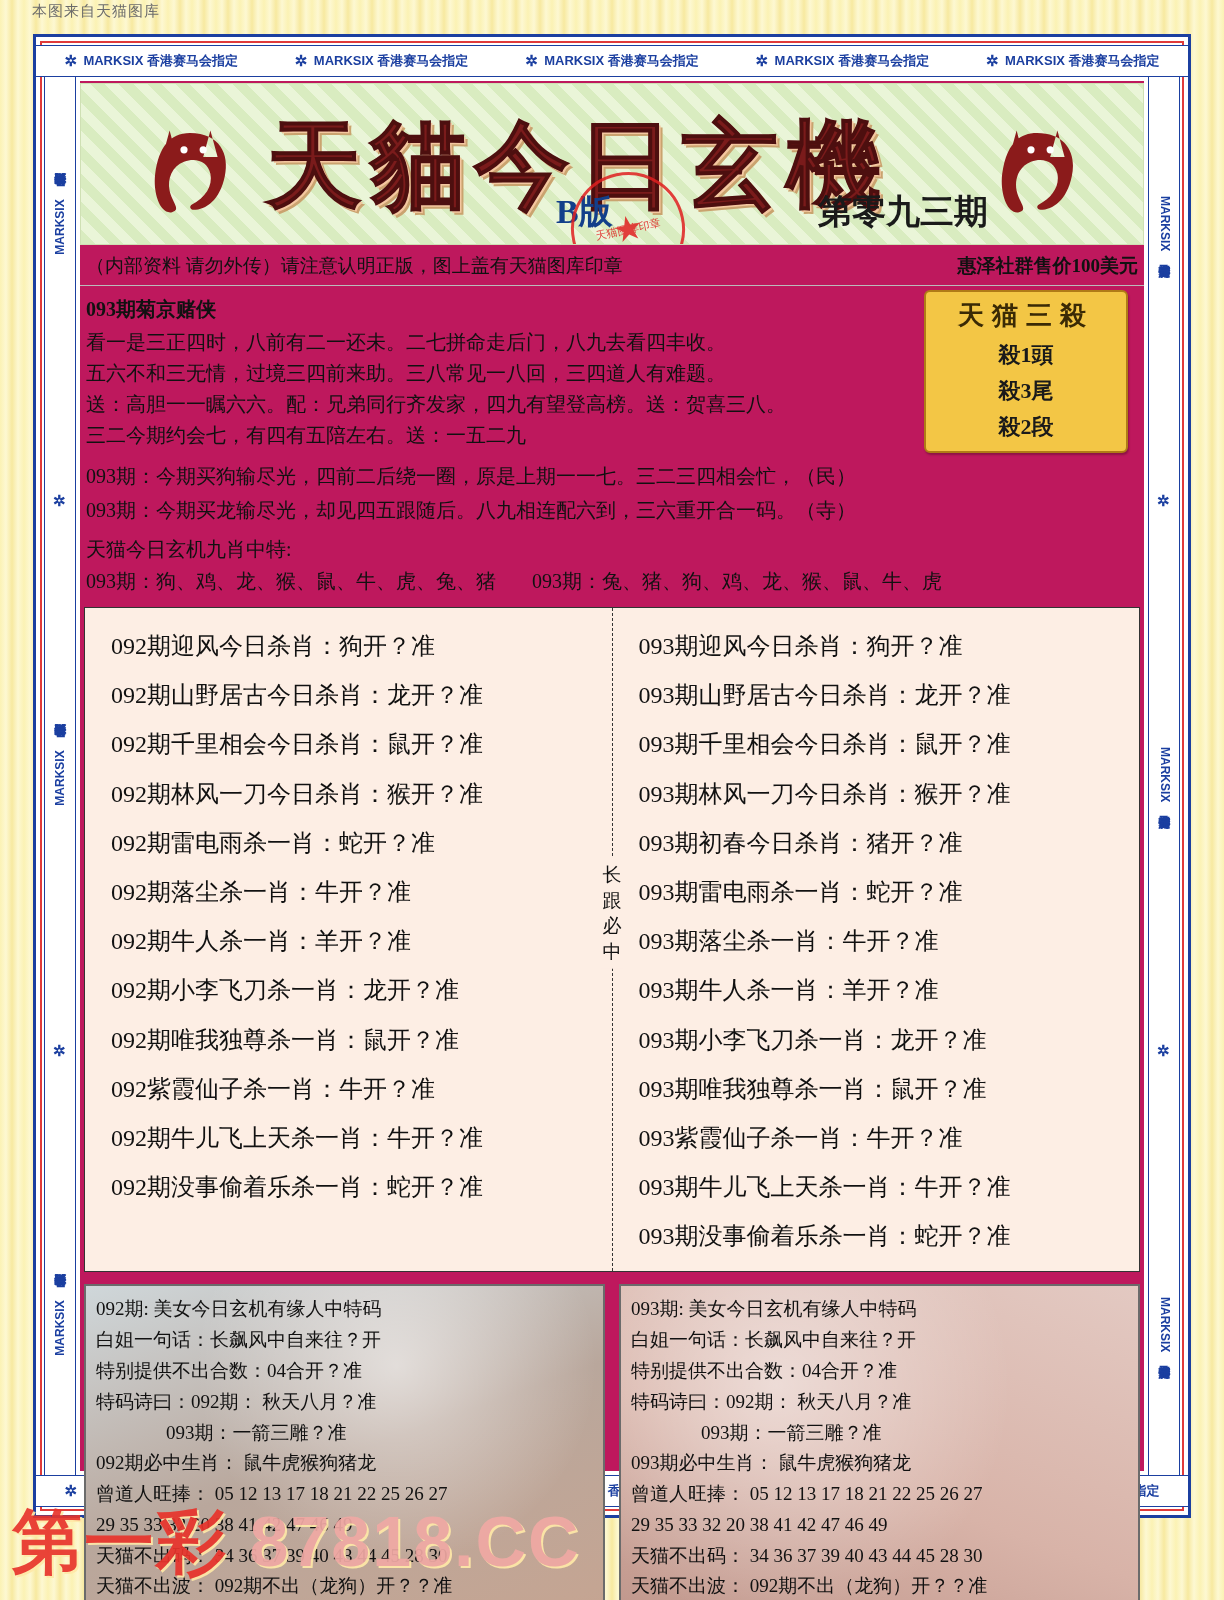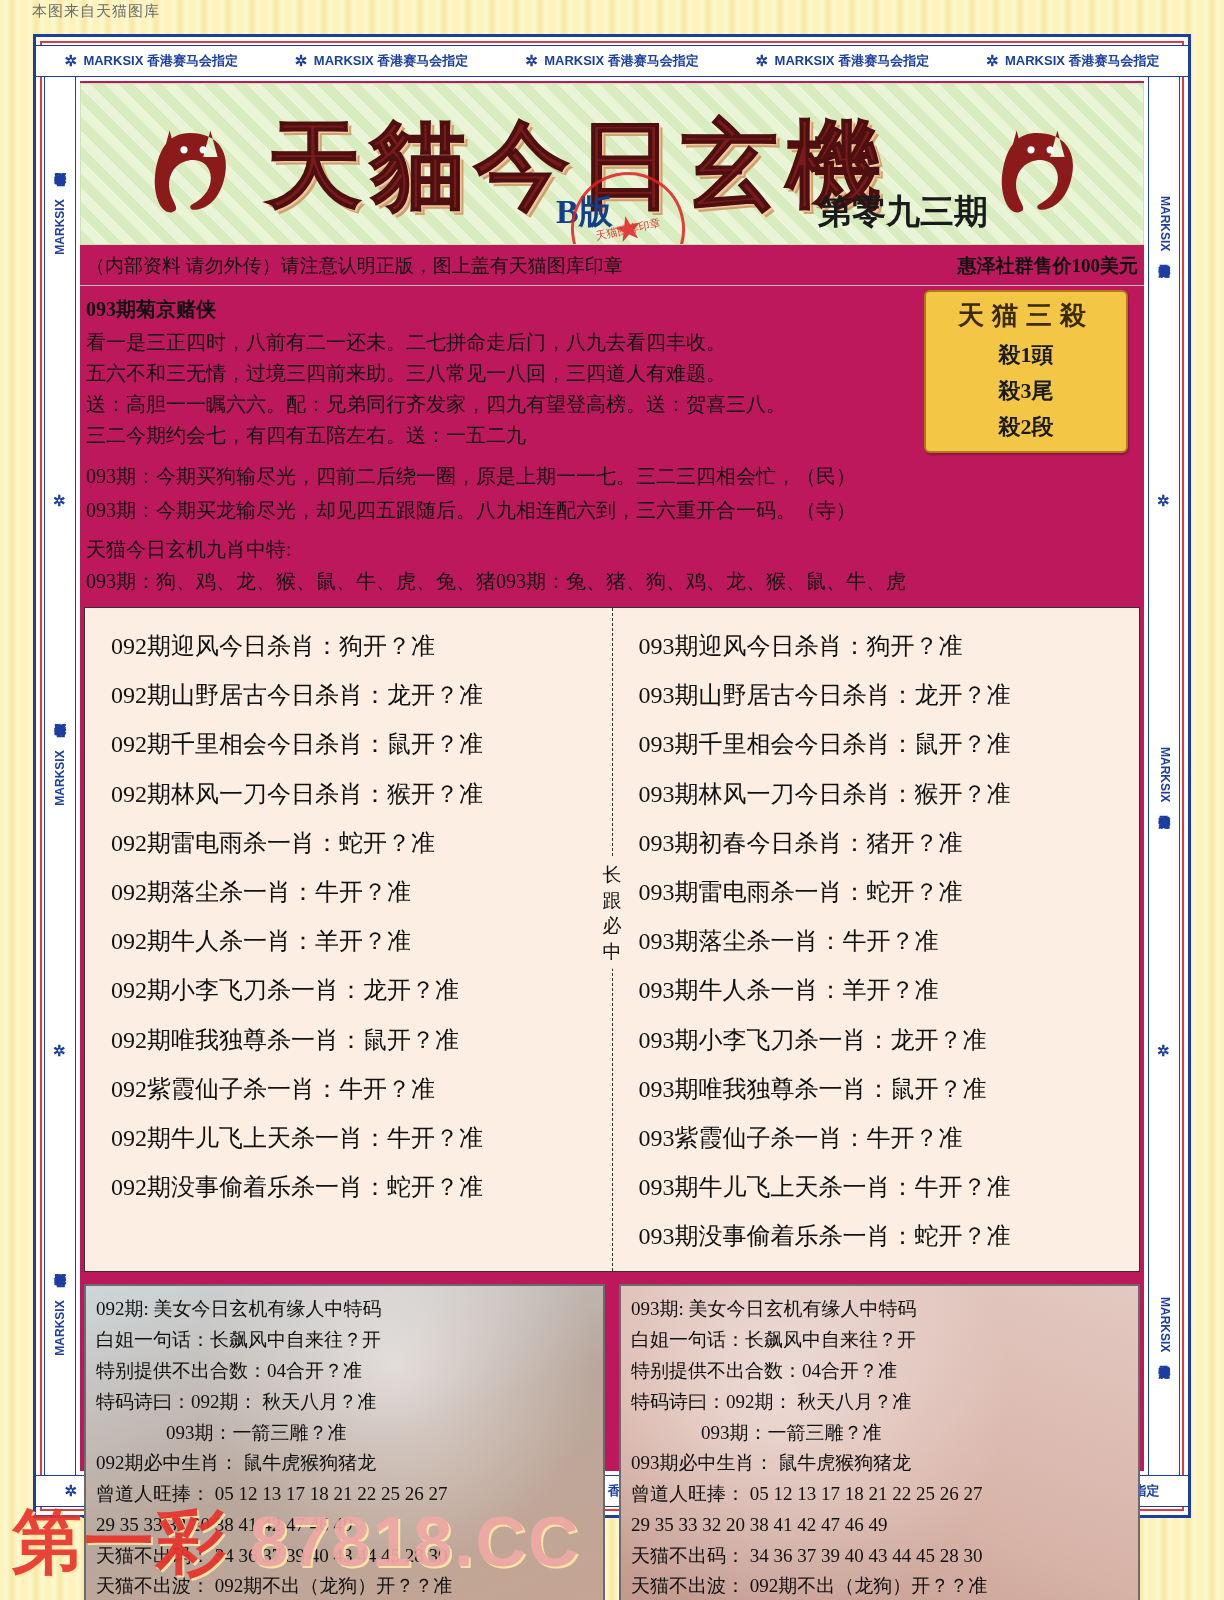--- a/index.html
+++ b/index.html
@@ -294,21 +294,21 @@
         </div>
       </div>
 
       <div class="lines2">
         <div>093期：今期买狗输尽光，四前二后绕一圈，原是上期一一七。三二三四相会忙，（民）</div>
         <div>093期：今期买龙输尽光，却见四五跟随后。八九相连配六到，三六重开合一码。（寺）</div>
       </div>
 
       <div class="zodiac">
         <div>天猫今日玄机九肖中特:</div>
-        <div style="display:flex;">
+        <div style="display:flex;gap:36px;">
           <span>093期：狗、鸡、龙、猴、鼠、牛、虎、兔、猪</span>
           <span>093期：兔、猪、狗、鸡、龙、猴、鼠、牛、虎</span>
         </div>
       </div>
 
       <div class="killbox">
         <div class="killcol left">
           <div>092期迎风今日杀肖：狗开？准</div>
           <div>092期山野居古今日杀肖：龙开？准</div>
           <div>092期千里相会今日杀肖：鼠开？准</div>

